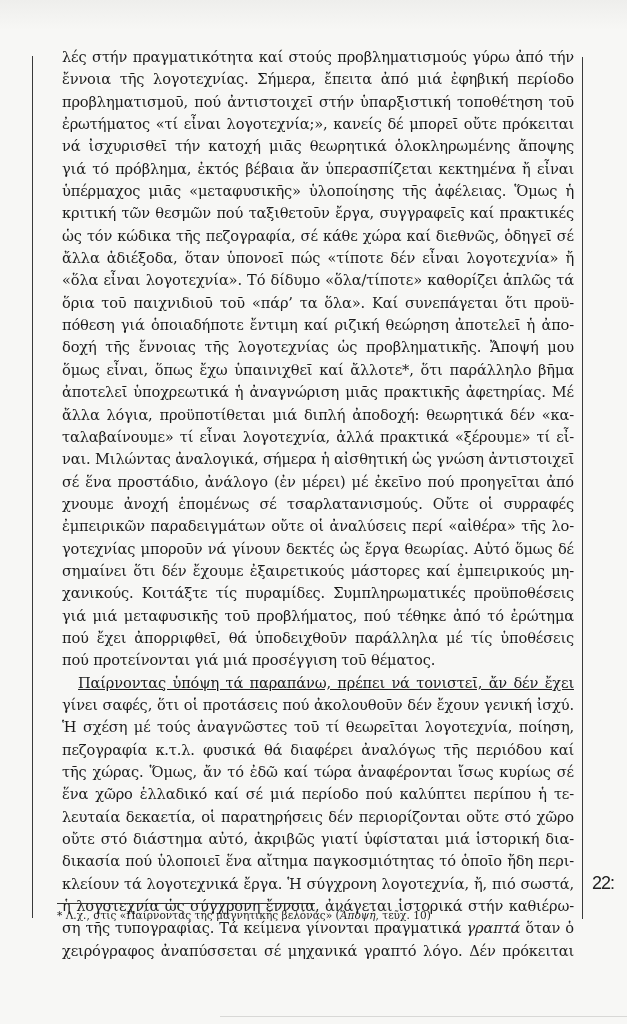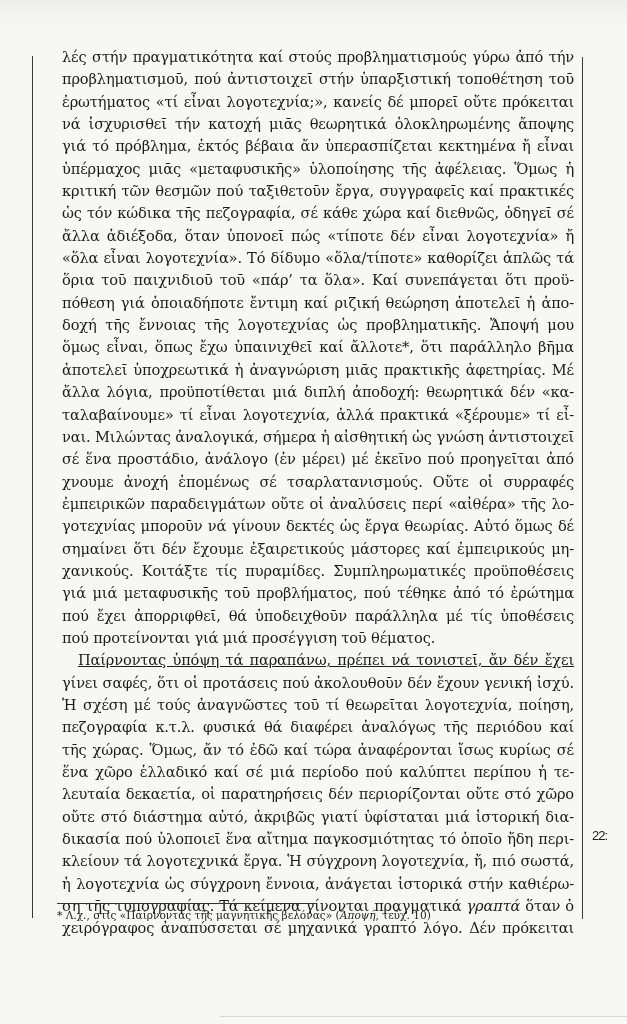--- a/index.html
+++ b/index.html
@@ -74,23 +74,23 @@
     left: 57px;
     top: 908px;
     font-size: 10.6px;
     line-height: 14px;
     white-space: nowrap;
   }
   .footnote i { font-style: italic; }
   .page-number {
     position: absolute;
     left: 592px;
-    top: 828px;
+    top: 873px;
     font-family: "Liberation Sans", sans-serif;
-    font-size: 13px;
+    font-size: 18px;
     letter-spacing: -1px;
     color: #222;
   }
   .bottom-edge {
     position: absolute;
     left: 220px;
     top: 1016px;
     width: 407px;
     height: 1px;
     background: #d8d8d6;
@@ -99,20 +99,21 @@
 </head>
 <body>
 
 <div class="page-shade-top"></div>
 
 <div class="margin-rule-left"></div>
 <div class="margin-rule-right"></div>
 
 <div class="body-text" id="body-text">
     <div class="line">λές στήν πραγματικότητα καί στούς προβληματισμούς γύρω ἀπό τήν</div>
+    <div class="line">ἔννοια τῆς λογοτεχνίας. Σήμερα, ἔπειτα ἀπό μιά ἐφηβική περίοδο</div>
     <div class="line">προβληματισμοῦ, πού ἀντιστοιχεῖ στήν ὑπαρξιστική τοποθέτηση τοῦ</div>
     <div class="line">ἐρωτήματος «τί εἶναι λογοτεχνία;», κανείς δέ μπορεῖ οὔτε πρόκειται</div>
     <div class="line">νά ἰσχυρισθεῖ τήν κατοχή μιᾶς θεωρητικά ὁλοκληρωμένης ἄποψης</div>
     <div class="line">γιά τό πρόβλημα, ἐκτός βέβαια ἄν ὑπερασπίζεται κεκτημένα ἤ εἶναι</div>
     <div class="line">ὑπέρμαχος μιᾶς «μεταφυσικῆς» ὑλοποίησης τῆς ἀφέλειας. Ὅμως ἡ</div>
     <div class="line">κριτική τῶν θεσμῶν πού ταξιθετοῦν ἔργα, συγγραφεῖς καί πρακτικές</div>
     <div class="line">ὡς τόν κώδικα τῆς πεζογραφία, σέ κάθε χώρα καί διεθνῶς, ὁδηγεῖ σέ</div>
     <div class="line">ἄλλα ἀδιέξοδα, ὅταν ὑπονοεῖ πώς «τίποτε δέν εἶναι λογοτεχνία» ἤ</div>
     <div class="line">«ὅλα εἶναι λογοτεχνία». Τό δίδυμο «ὅλα/τίποτε» καθορίζει ἁπλῶς τά</div>
     <div class="line">ὅρια τοῦ παιχνιδιοῦ τοῦ «πάρ’ τα ὅλα». Καί συνεπάγεται ὅτι προϋ-</div>

